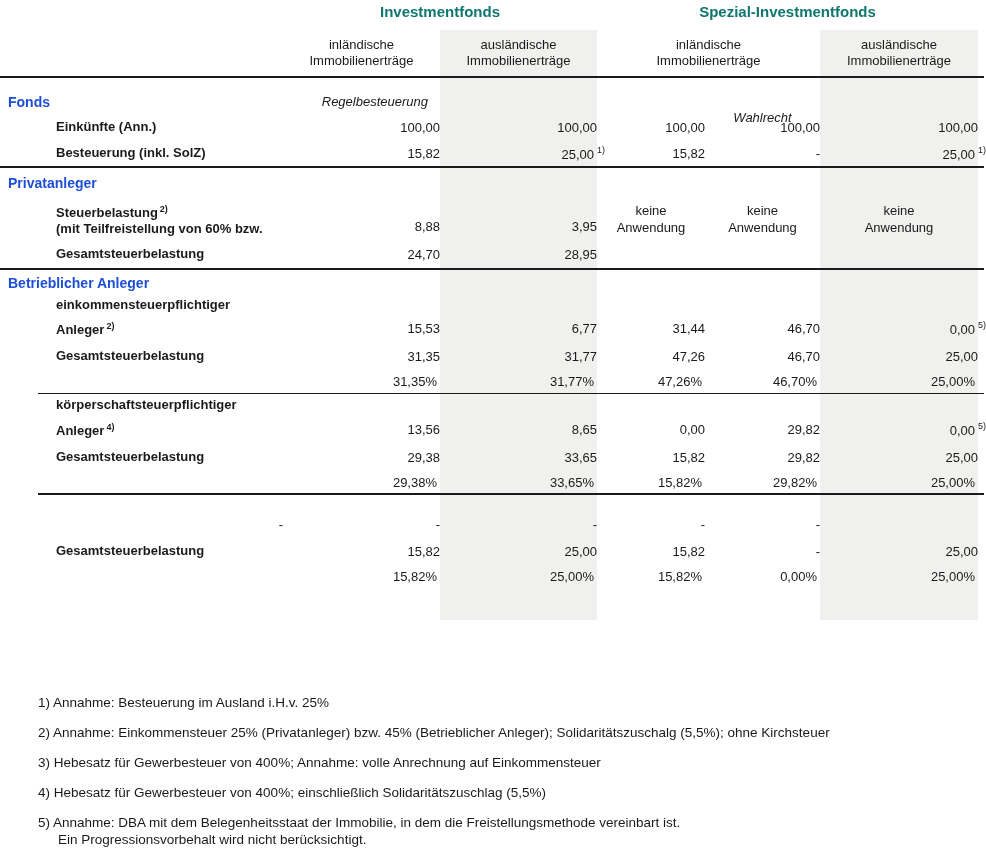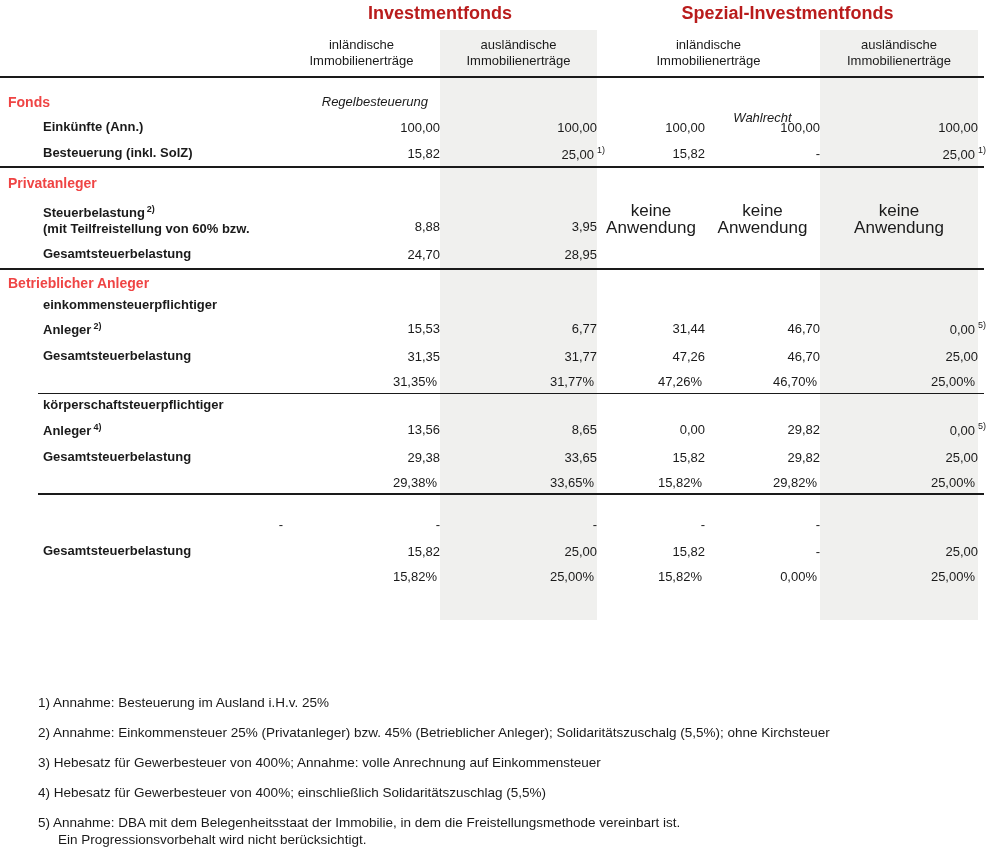--- a/index.html
+++ b/index.html
@@ -14,40 +14,40 @@
   .row{display:grid;grid-template-columns:283px 157px 157px 108px 115px 158px;align-items:center;}
 
   .rh30{height:30px}.rh46{height:46px}.rh36{height:36px}.rh26{height:26px}
   .rh42{height:42px}.rh28{height:28px}.rh24{height:24px}.rh18{height:18px}
   .rh23{height:23px}.rh21{height:21px}.rh22{height:22px}.rh16{height:16px}
 
   .rule{height:2px;background:#1a1a1a;width:984px;}
   .rule-thin{height:1px;background:#1a1a1a;width:946px;margin-left:38px;}
   .rule-ind{height:2px;background:#1a1a1a;width:946px;margin-left:38px;}
 
-  .grp{font-size:18px;font-weight:bold;color:#b91c1c;text-align:center;align-self:start;padding-top:3px;}
+  .grp{font-size:15px;font-weight:bold;color:#0f766e;text-align:center;align-self:start;padding-top:3px;}
   .g-left{grid-column:2 / span 2;}
   .g-right{grid-column:4 / span 3;}
 
   .colhead{font-size:13px;font-weight:normal;text-align:center;line-height:16px;white-space:pre-line;}
   .ch34{grid-column:4 / span 2;}
   .ch5{grid-column:6;}
 
-  .sec{font-size:14px;font-weight:bold;color:#ef4444;padding-left:8px;}
-  .lbl{font-size:13px;font-weight:bold;padding-left:43px;line-height:16px;}
+  .sec{font-size:14px;font-weight:bold;color:#1d4ed8;padding-left:8px;}
+  .lbl{font-size:13px;font-weight:bold;padding-left:56px;line-height:16px;}
   .num{font-size:13px;text-align:right;white-space:nowrap;}
   .pct{font-size:13px;text-align:right;padding-right:3px;white-space:nowrap;}
   .ital{font-style:italic;font-weight:normal;font-size:13px;}
   .regime-l{text-align:right;padding-right:12px;}
   .regime-r{grid-column:5;text-align:center;margin-top:32px;}
 
   .supmark{display:inline-block;width:0;overflow:visible;font-size:9px;vertical-align:6px;padding-left:3px;white-space:nowrap;}
   .lblsup{font-size:9px;vertical-align:5px;padding-left:2px;font-weight:bold;}
 
-  .keine{font-size:17px;text-align:center;line-height:17px;white-space:pre-line;}
+  .keine{font-size:13px;text-align:center;line-height:17px;white-space:pre-line;}
   .k3{grid-column:4;}.k4{grid-column:5;}.k5{grid-column:6;}
   .vbottom{align-self:end;padding-bottom:6px;}
 
   .footnotes{position:absolute;left:38px;top:694px;z-index:1;width:940px;}
   .fn{font-size:13.5px;line-height:17px;margin-bottom:13px;white-space:nowrap;}
   .fn2line{padding-left:20px;}
 </style>
 </head>
 <body>
 

